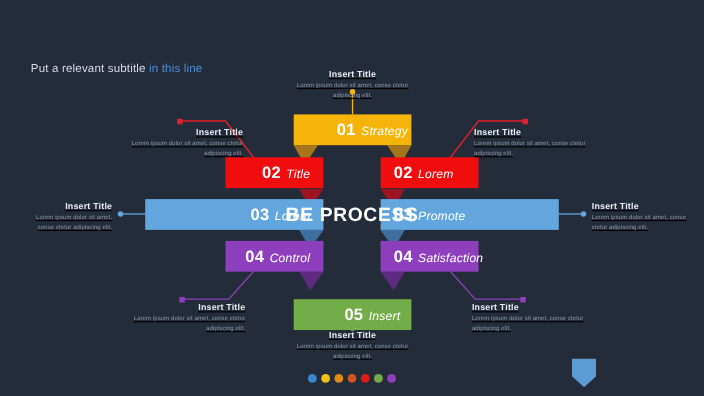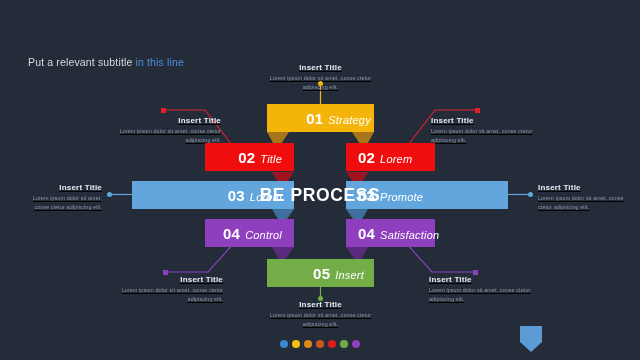--- a/index.html
+++ b/index.html
@@ -227,21 +227,21 @@
     </div>
   </div>
 
   <div class="bar l" style="left:346px;top:219px;width:89px;background:#8e3fbe;">
     <div class="inner">
       <span class="num">04</span>
       <span class="lbl">Satisfaction</span>
     </div>
   </div>
 
-  <div class="bar c" style="left:267px;top:259px;width:107px;background:#72ad47;">
+  <div class="bar c" style="left:267px;top:272px;width:107px;background:#72ad47;">
     <div class="inner">
       <span class="num">05</span>
       <span class="lbl">Insert</span>
     </div>
   </div>
 
   <div id="center-title">BE PROCESS</div>
 
   <div class="cap ta-c" style="left:261px;top:63px;width:119px;">
     <div class="cap-title">Insert Title</div>

